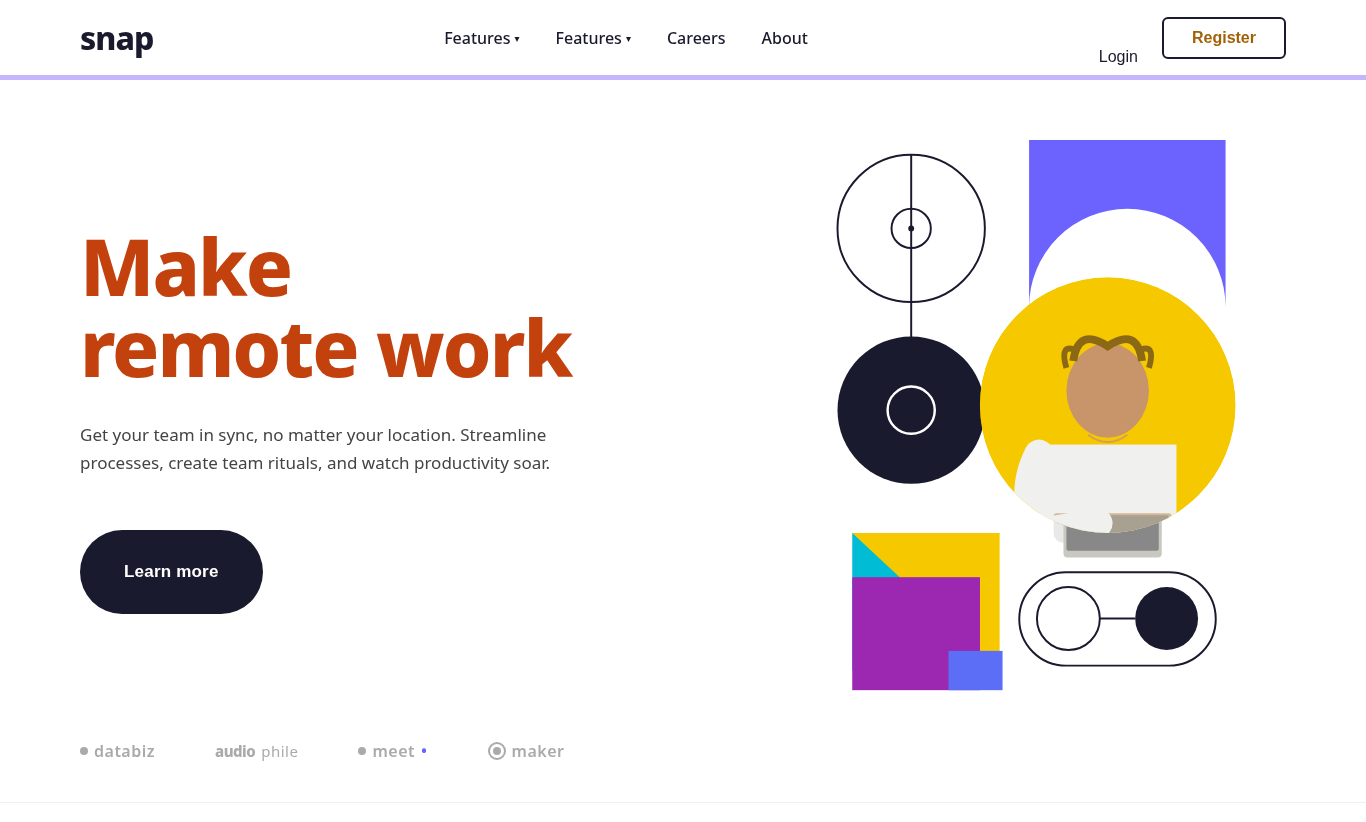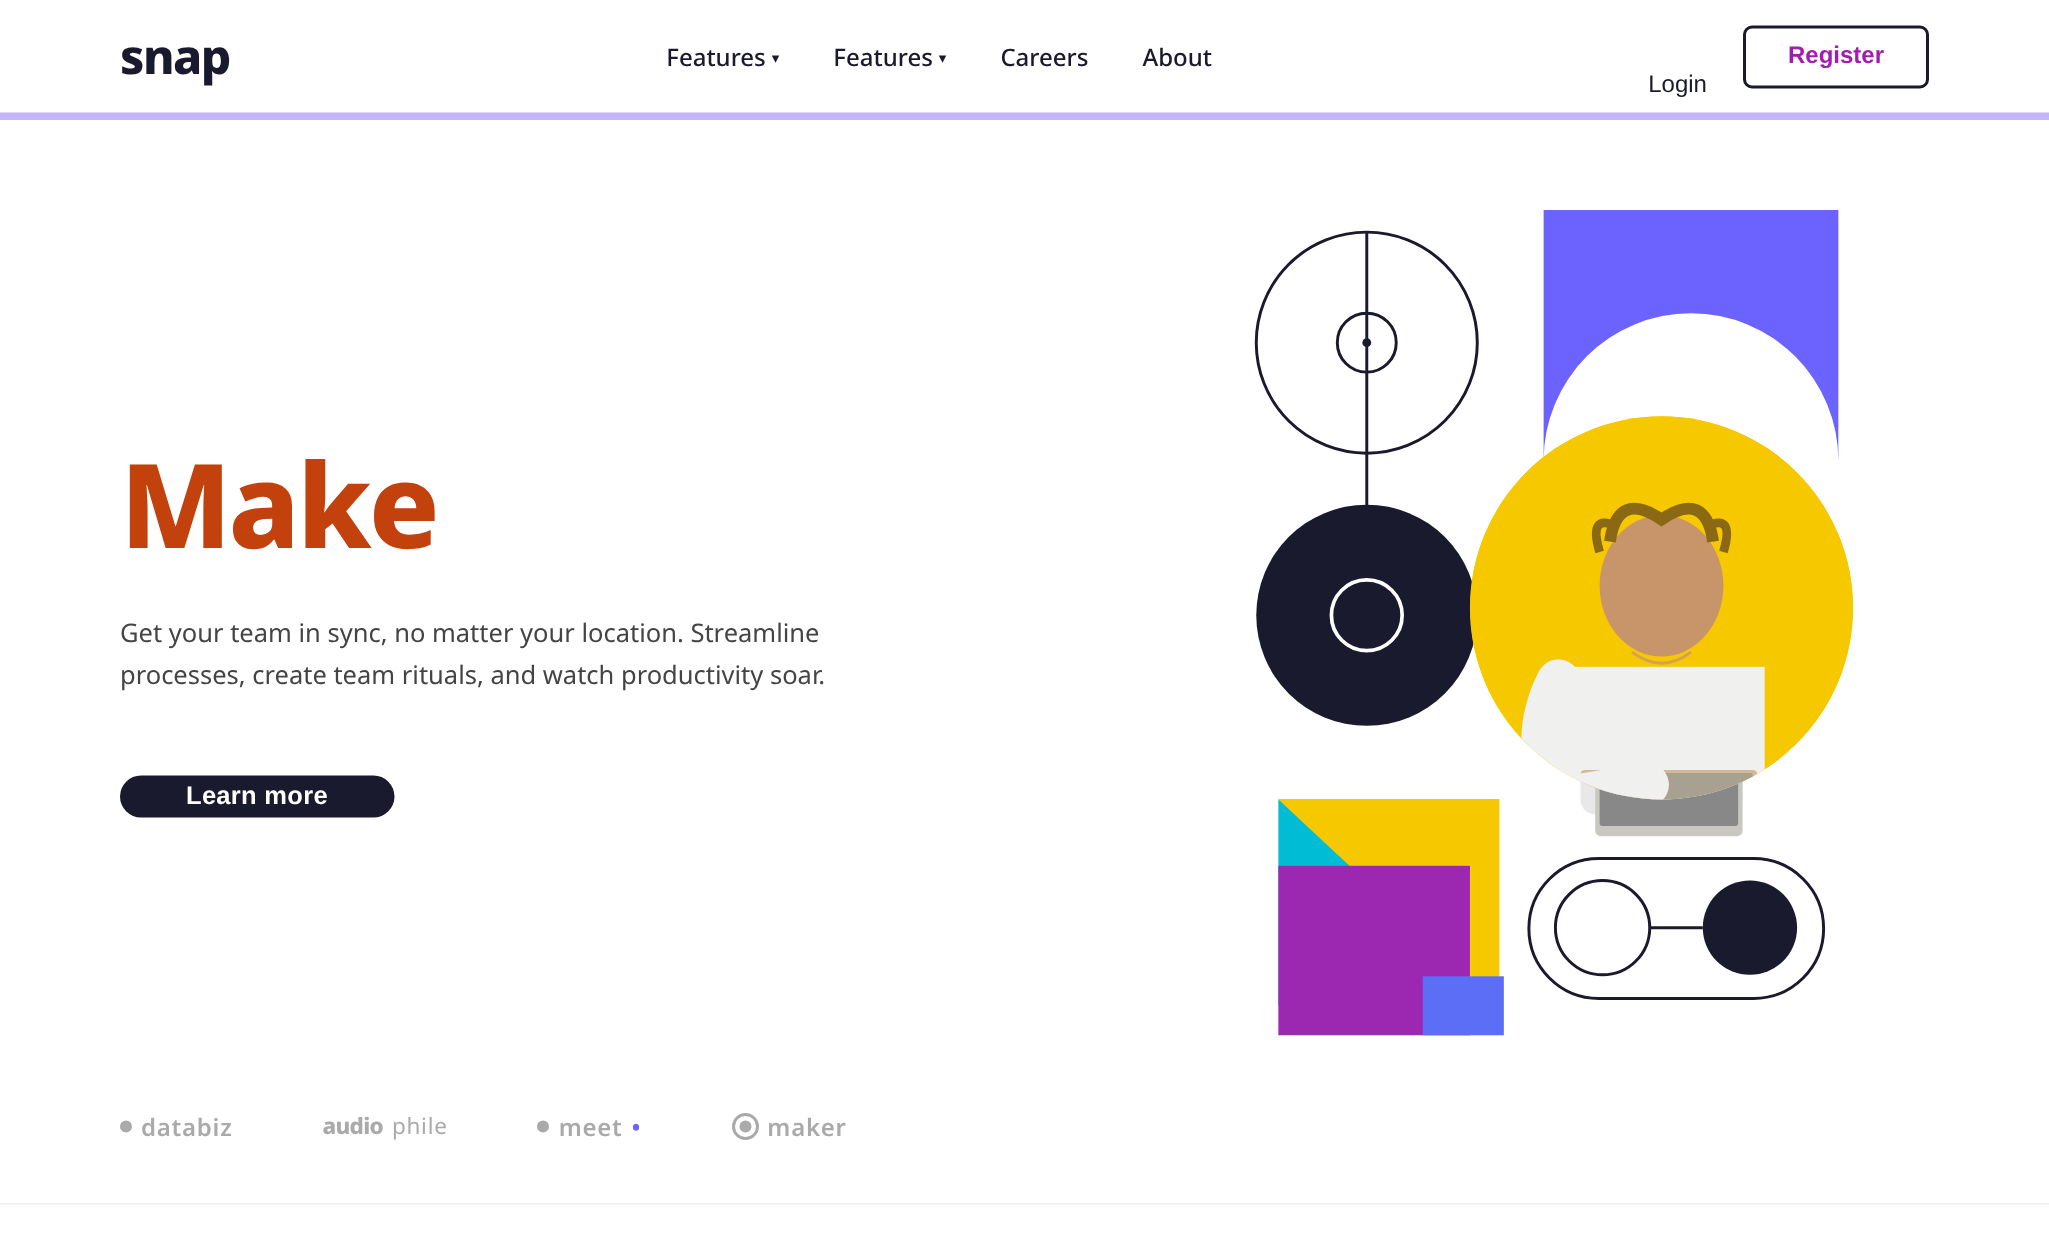--- a/index.html
+++ b/index.html
@@ -55,21 +55,21 @@
       font-weight: 500;
       color: #1a1a2e;
       background: none;
       border: none;
       cursor: pointer;
       margin-top: 38px;
     }
     .register-btn {
       font-size: 16px;
       font-weight: 600;
-      color: #a21caf;
+      color: #a16207;
       background: #fff;
       border: 2px solid #1a1a2e;
       border-radius: 6px;
       padding: 10px 28px;
       cursor: pointer;
     }
 
     
     .hero {
       display: flex;
@@ -96,21 +96,21 @@
       line-height: 1.65;
       color: #444;
       max-width: 480px;
       margin-bottom: 53px;
     }
     .learn-more-btn {
       background: #1a1a2e;
       color: #fff;
       border: none;
       border-radius: 50px;
-      padding: 4px 44px;
+      padding: 32px 44px;
       font-size: 17px;
       font-weight: 600;
       cursor: pointer;
       letter-spacing: 0.2px;
     }
 
     
     .hero-right {
       flex: 0 0 45%;
       max-width: 45%;
@@ -189,20 +189,21 @@
   <div class="nav-right">
     <button class="login-btn">Login</button>
     <button class="register-btn">Register</button>
   </div>
 </nav>
 
 <section class="hero">
   <div class="hero-left">
     <h1 class="hero-title">
       <span>Make</span><br>
+      <span>remote work</span>
     </h1>
     <p class="hero-desc">Get your team in sync, no matter your location. Streamline processes, create team rituals, and watch productivity soar.</p>
     <button class="learn-more-btn">Learn more</button>
   </div>
   <div class="hero-right">
     <svg class="hero-svg" viewBox="0 0 430 570" xmlns="http://www.w3.org/2000/svg">
 
       <circle cx="110" cy="90" r="75" fill="white" stroke="#1a1a2e" stroke-width="2"></circle>
       <circle cx="110" cy="90" r="20" fill="none" stroke="#1a1a2e" stroke-width="2"></circle>
 

